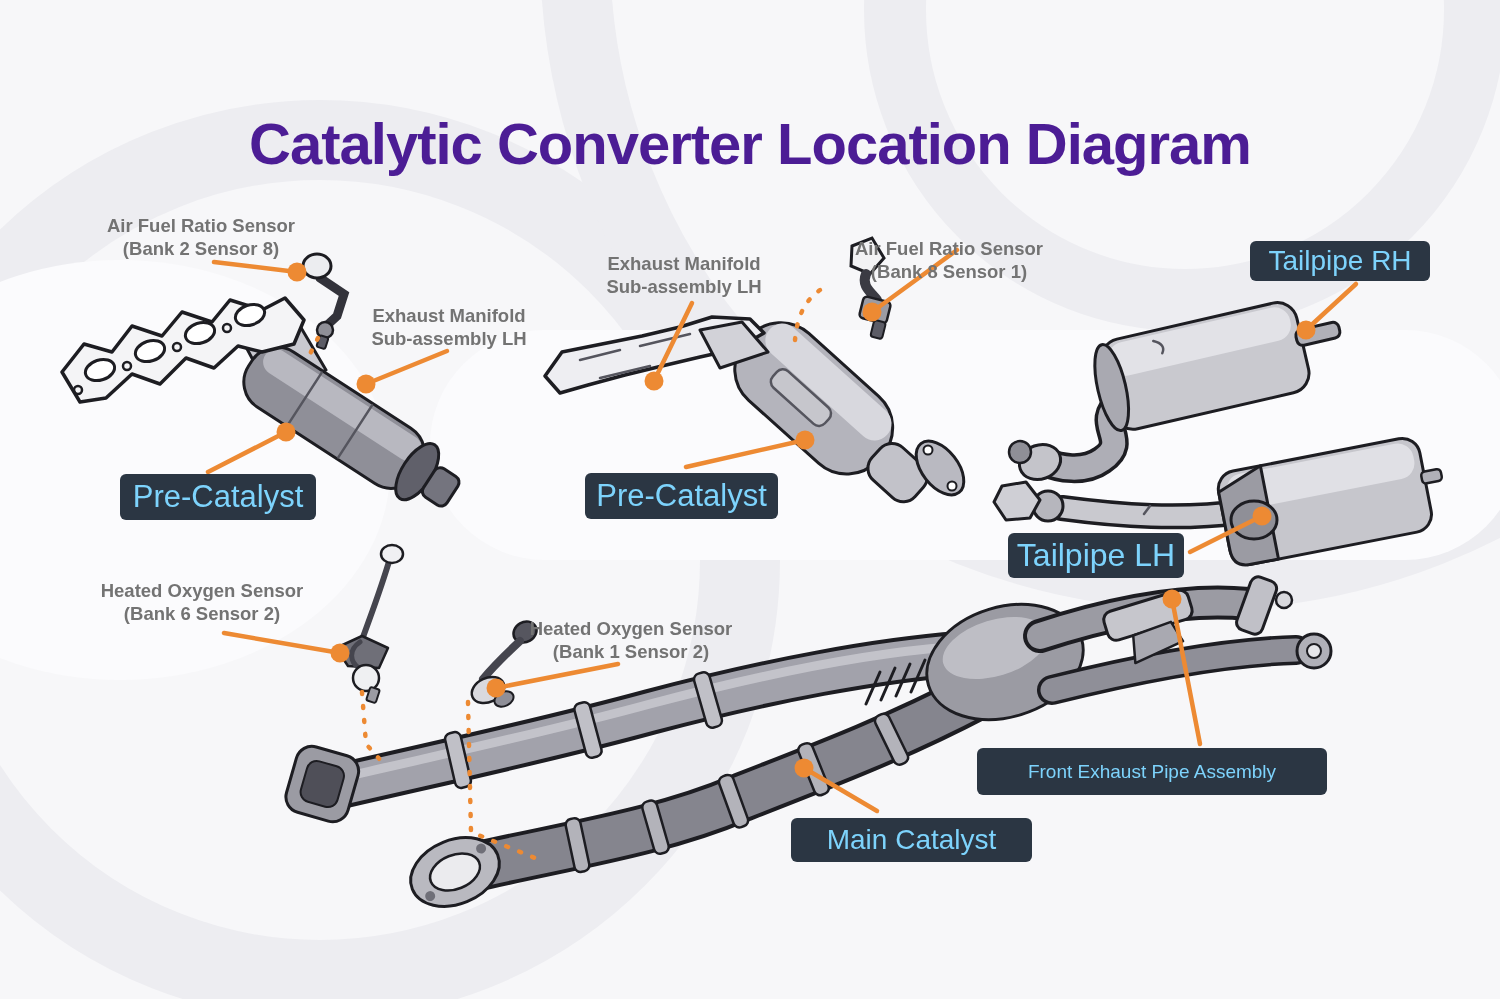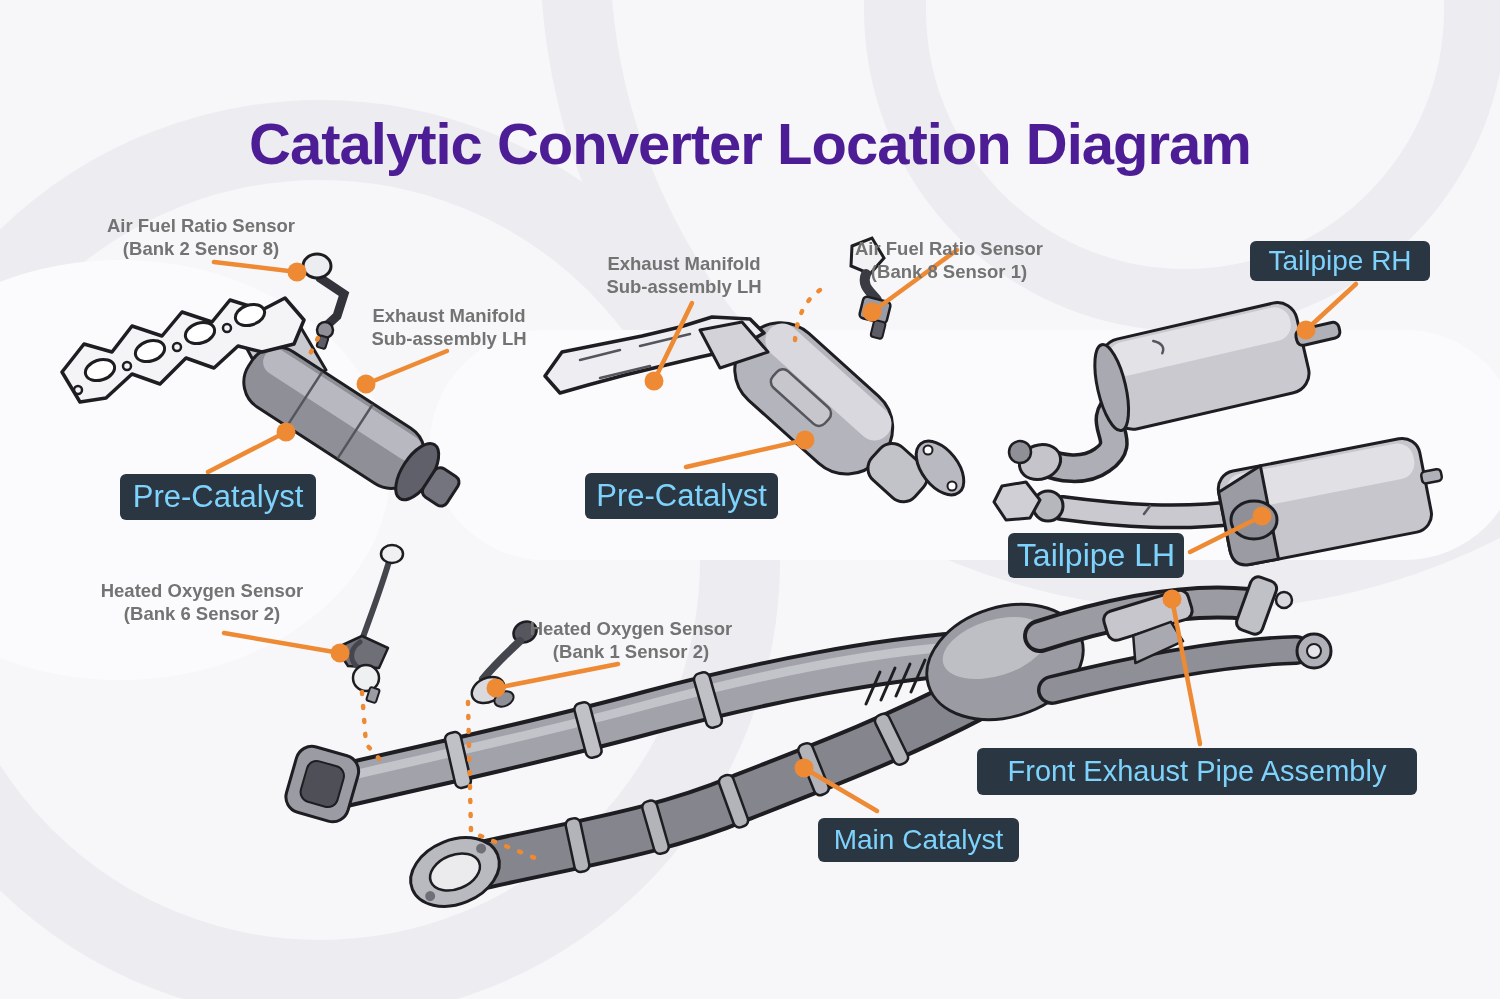--- a/index.html
+++ b/index.html
@@ -26,22 +26,22 @@
   .lbl-hos-b1s2{left:491px;top:618px;}
   .badge{
     position:absolute;display:flex;align-items:center;justify-content:center;
     background:#2b3643;color:#7dd3fc;border-radius:6px;font-weight:500;
     white-space:nowrap;
   }
   .b-pre-left {left:120px;top:474px;width:196px;height:46px;font-size:31px;}
   .b-pre-mid  {left:585px;top:473px;width:193px;height:46px;font-size:31px;}
   .b-tail-rh  {left:1250px;top:241px;width:180px;height:40px;font-size:28px;}
   .b-tail-lh  {left:1008px;top:533px;width:176px;height:45px;font-size:32px;}
-  .b-front    {left:977px;top:748px;width:440px;height:47px;font-size:29px;}
-  .b-main     {left:818px;top:818px;width:201px;height:44px;font-size:28px;}
+  .b-front    {left:977px;top:748px;width:350px;height:47px;font-size:19px;}
+  .b-main     {left:791px;top:818px;width:241px;height:44px;font-size:28px;}
 </style>
 </head>
 <body>
 
 <div class="stage">
 
 <svg width="1500" height="999" viewBox="0 0 1500 999">
 
   <g fill="none">
     <circle cx="320" cy="560" r="420" stroke="#ededf1" stroke-width="80"></circle>

